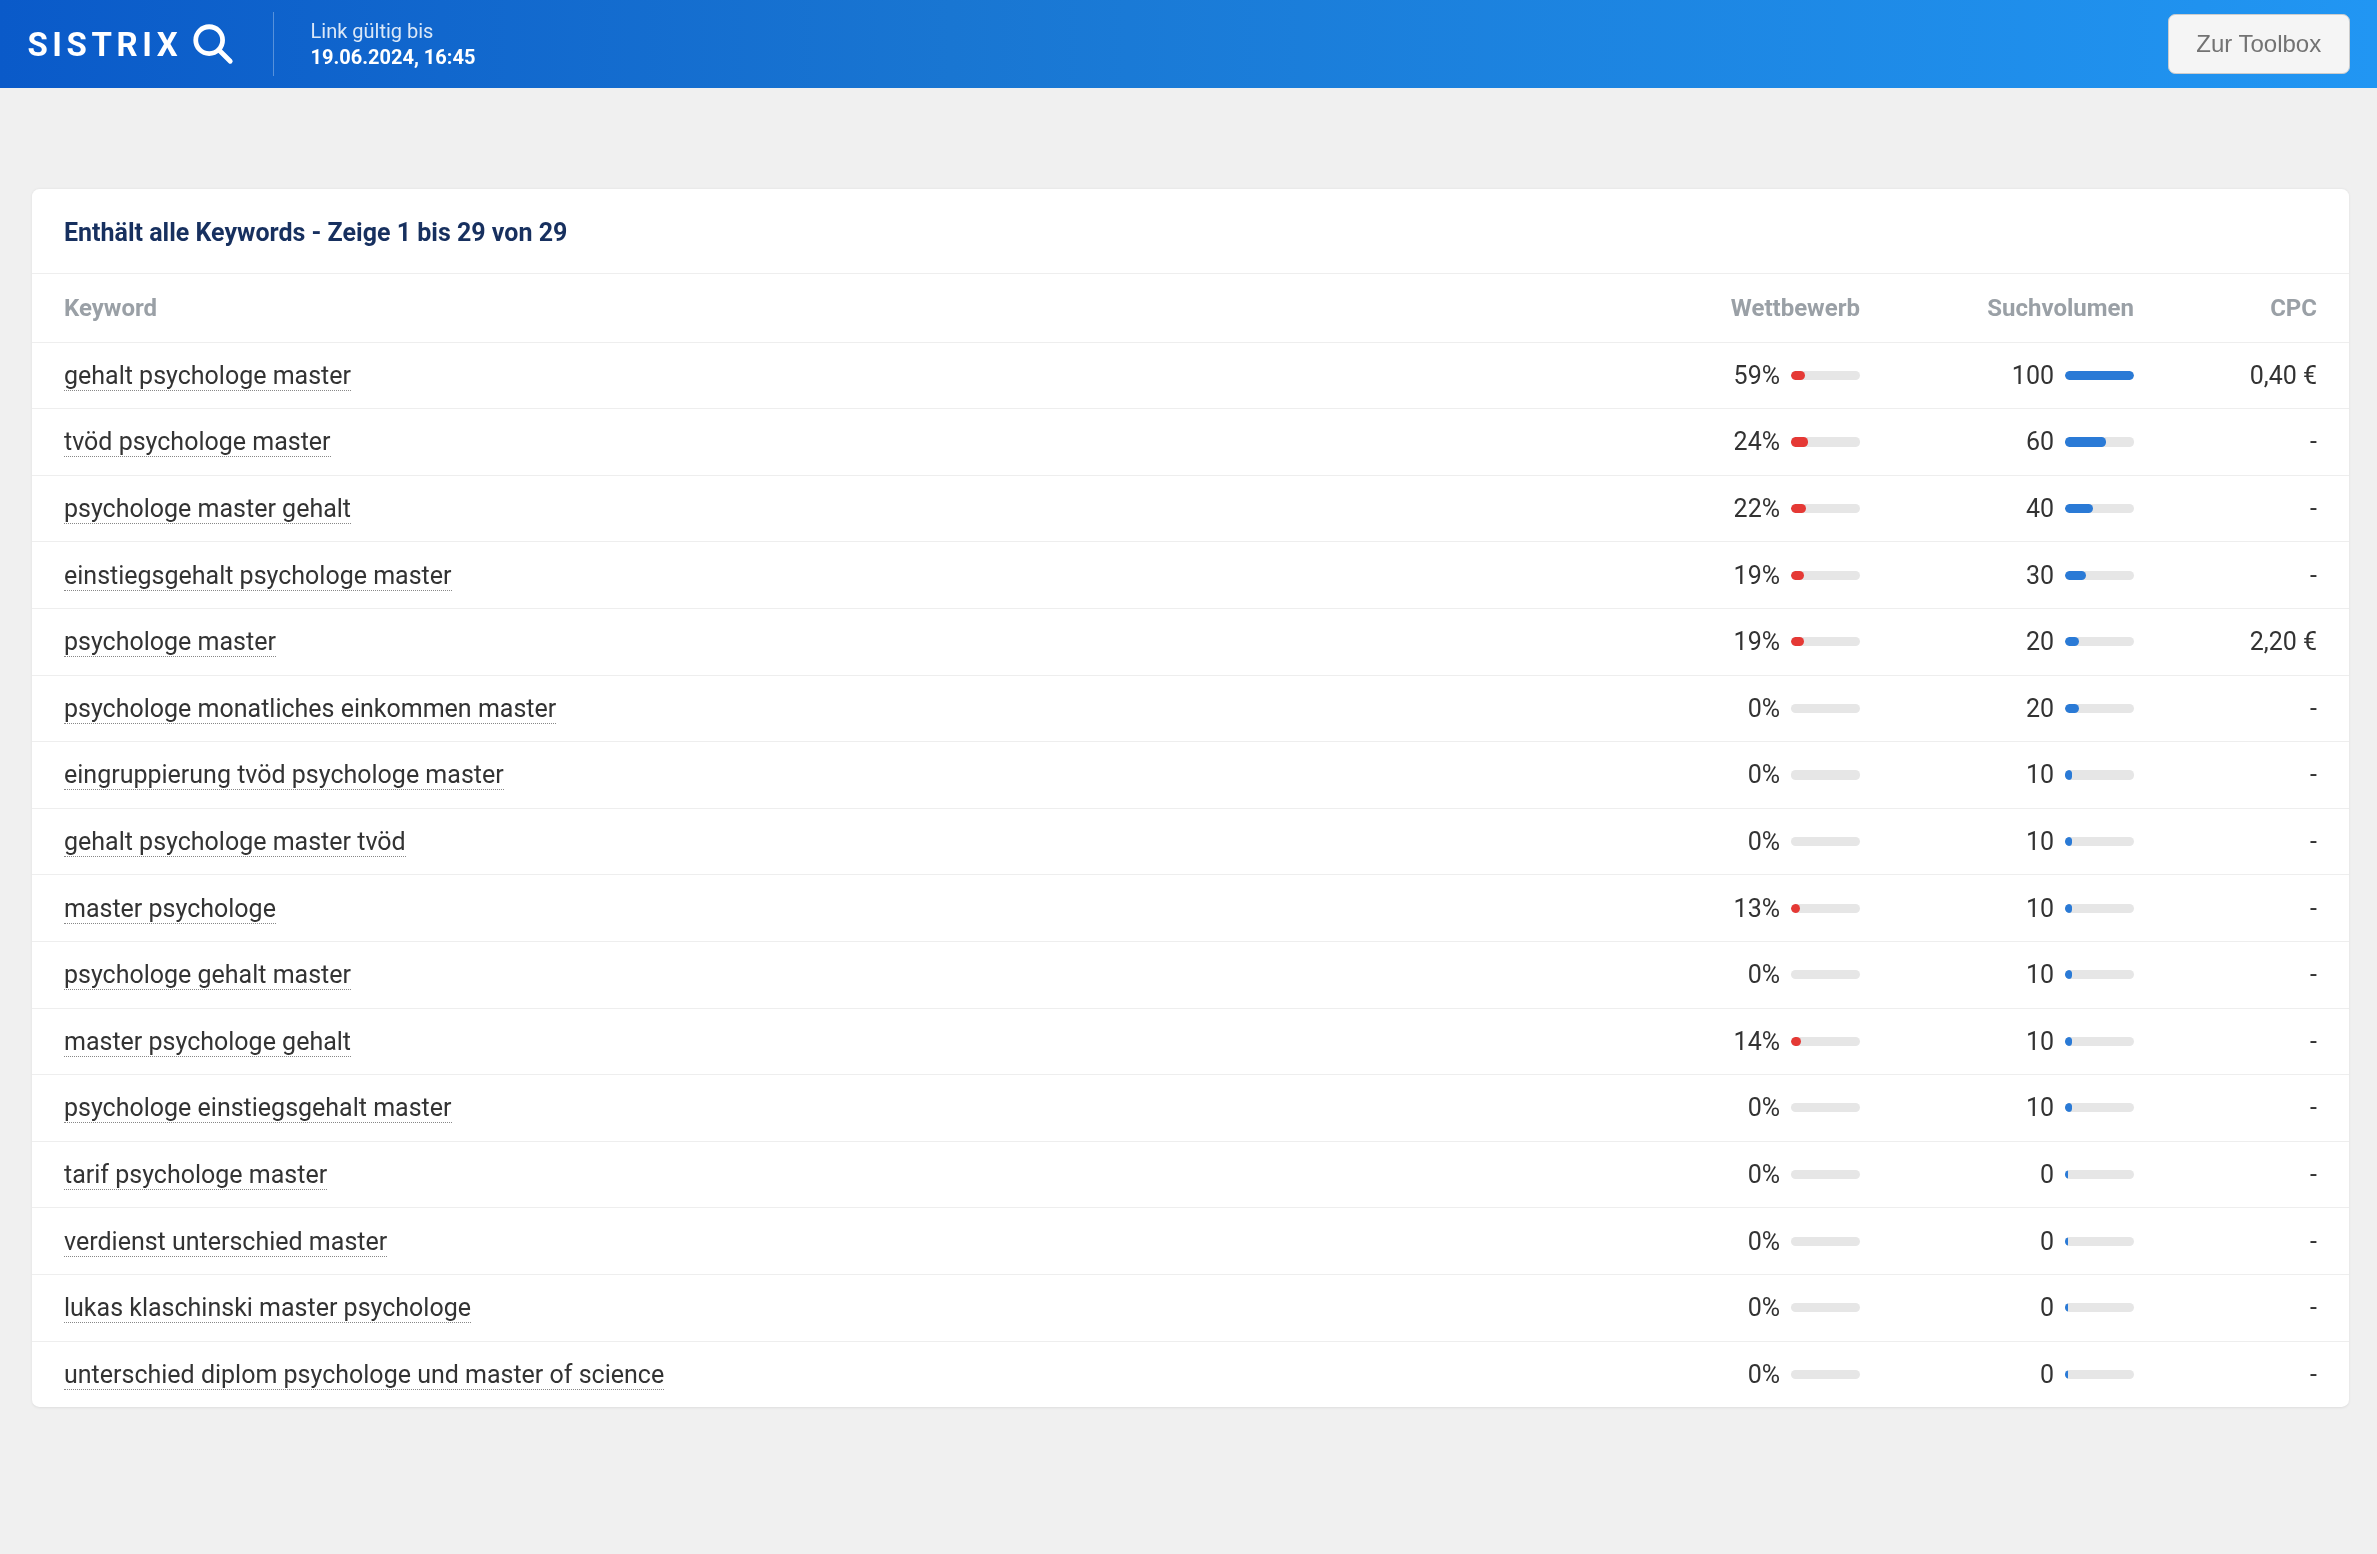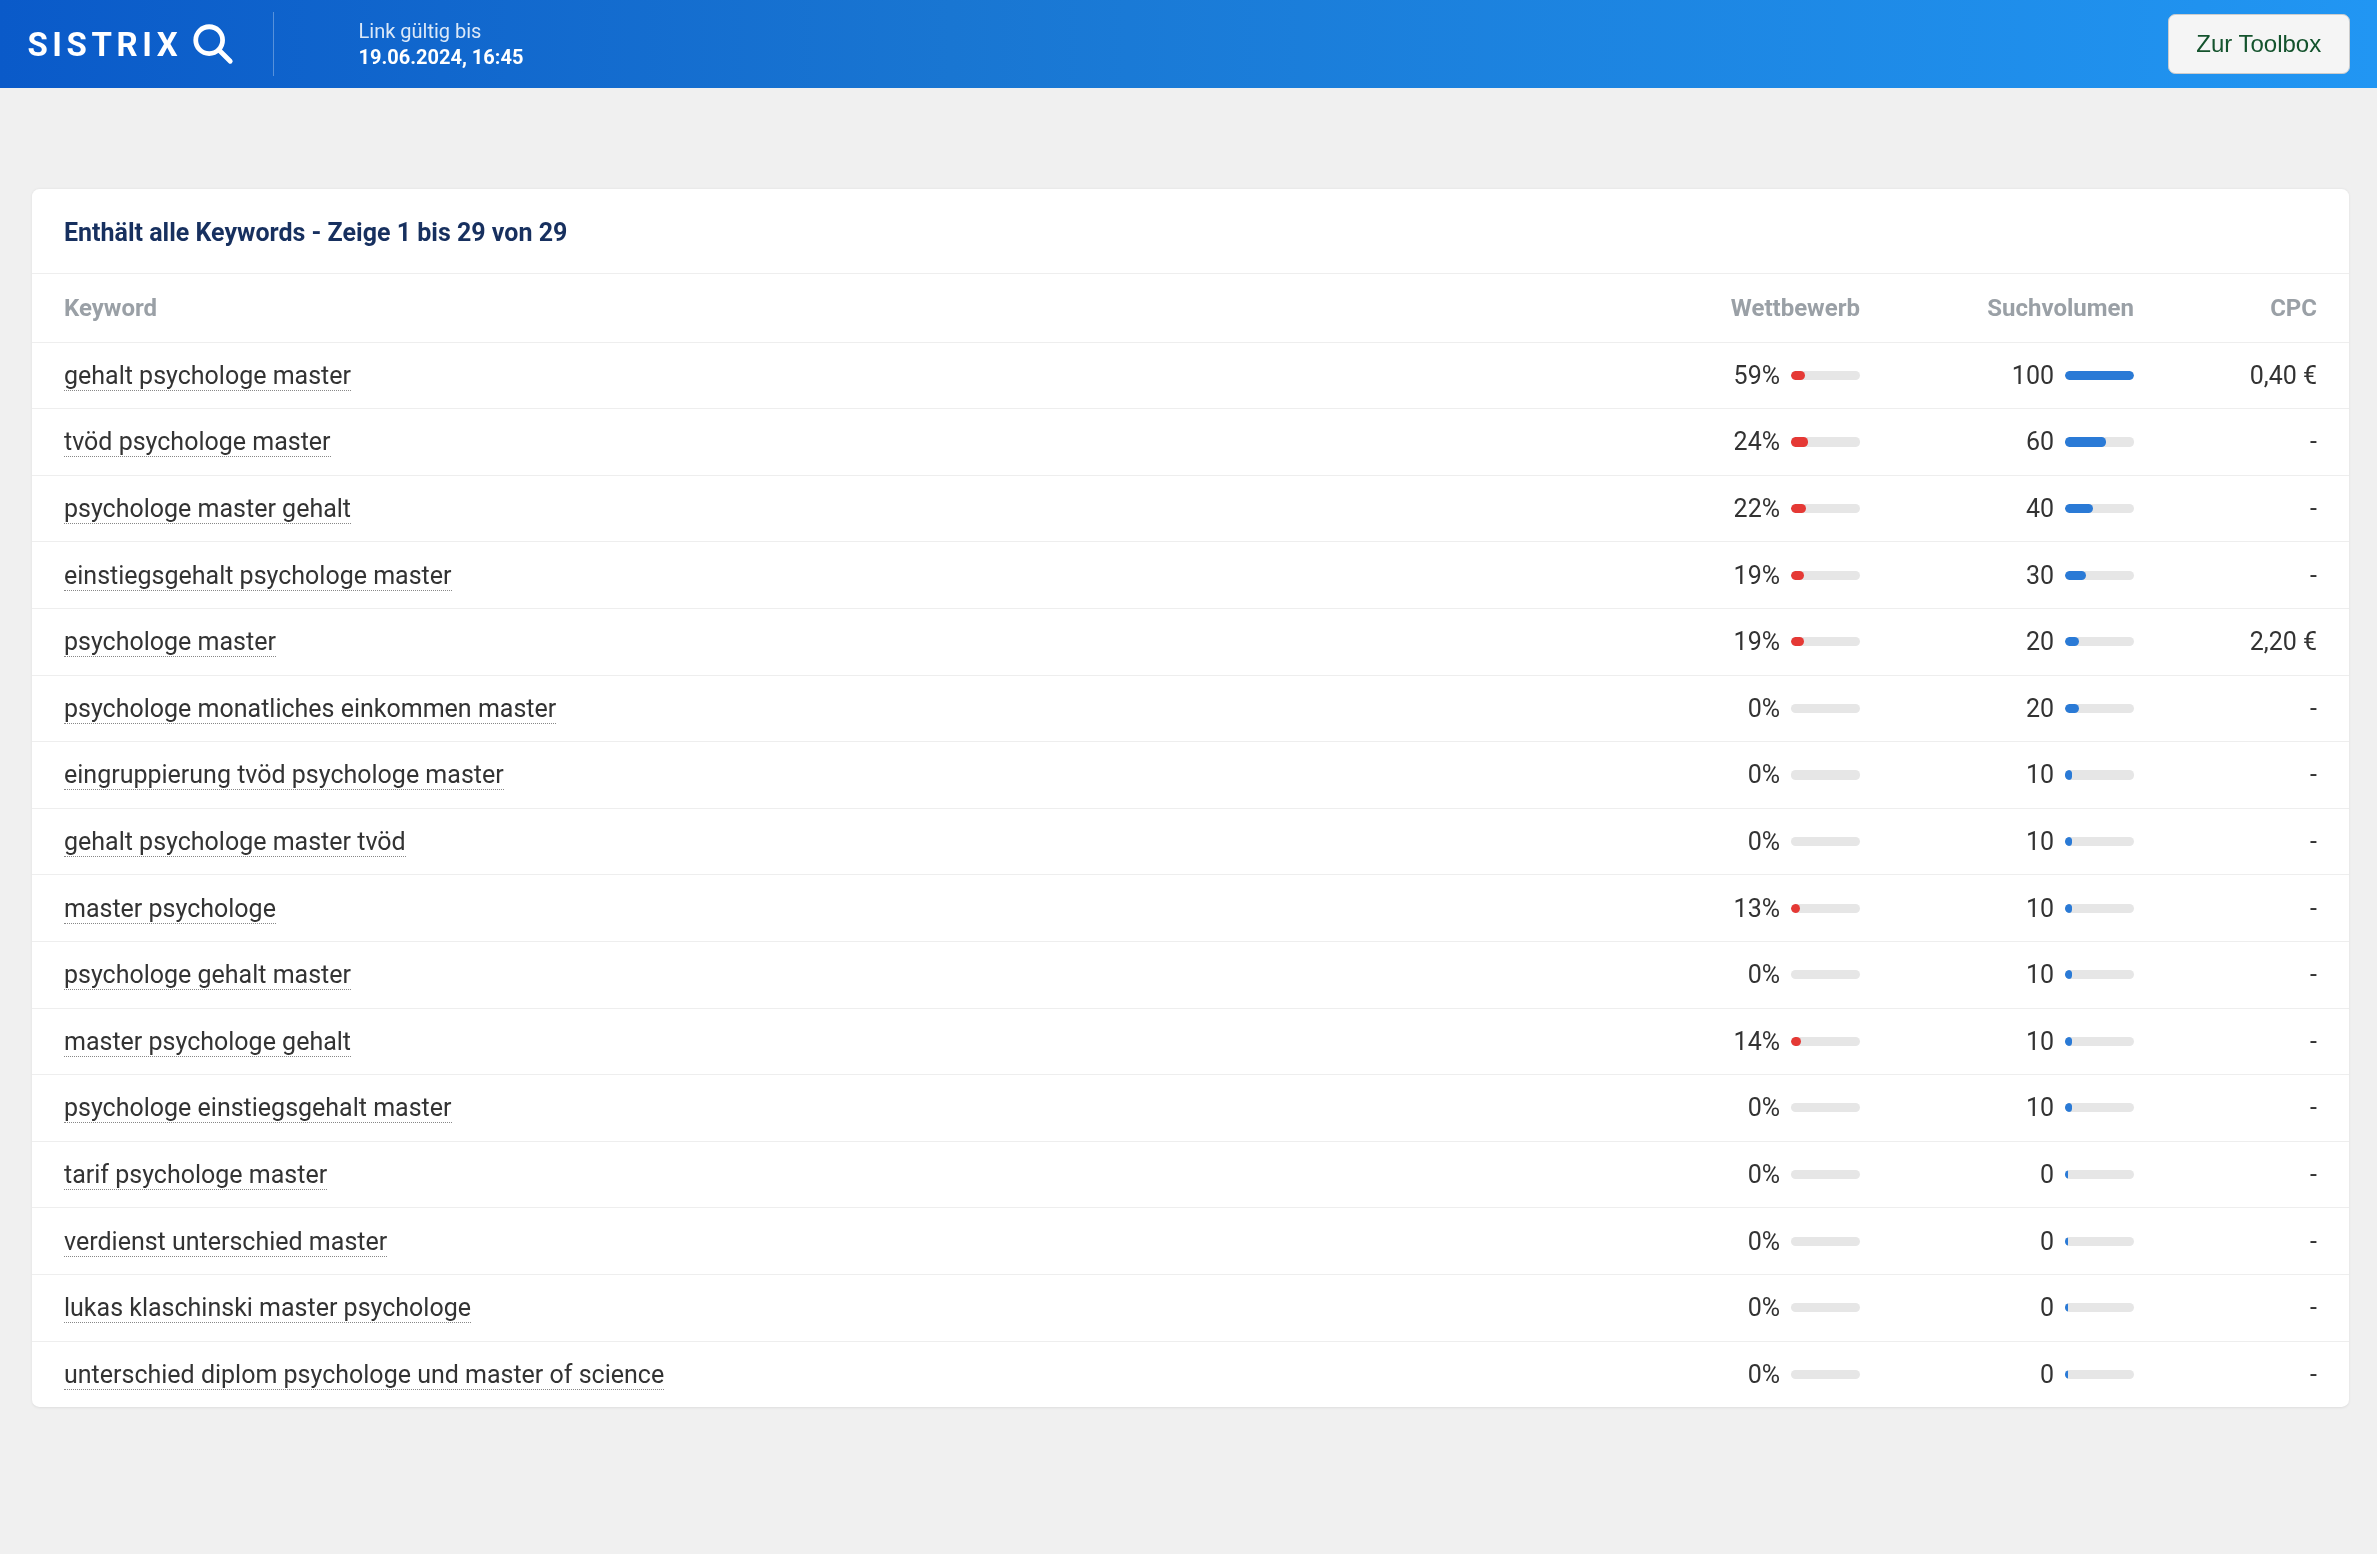--- a/index.html
+++ b/index.html
@@ -40,36 +40,35 @@
     position: relative;
   }
   .logo-icon svg { width: 100%; height: 100%; }
   .divider {
     width: 0.9px;
     height: 64px;
     background: rgba(255,255,255,0.3);
   }
   .link-info {
     color: #fff;
-    margin-left: 48px;
   }
   .link-info .label {
     font-size: 20px;
     opacity: 0.85;
     font-weight: 400;
     margin-bottom: 1.8px;
   }
   .link-info .value {
     font-size: 20px;
     font-weight: 700;
   }
   .toolbox-btn {
     background: #f5f5f5;
     border: 0.9px solid #ccc;
-    color: #14532d;
+    color: #737373;
     padding: 14.6px 27.4px;
     font-size: 24px;
     border-radius: 7.3px;
     cursor: pointer;
     font-weight: 500;
   }
   .content {
     padding: 101px 28px 0 32px;
   }
   .card {

